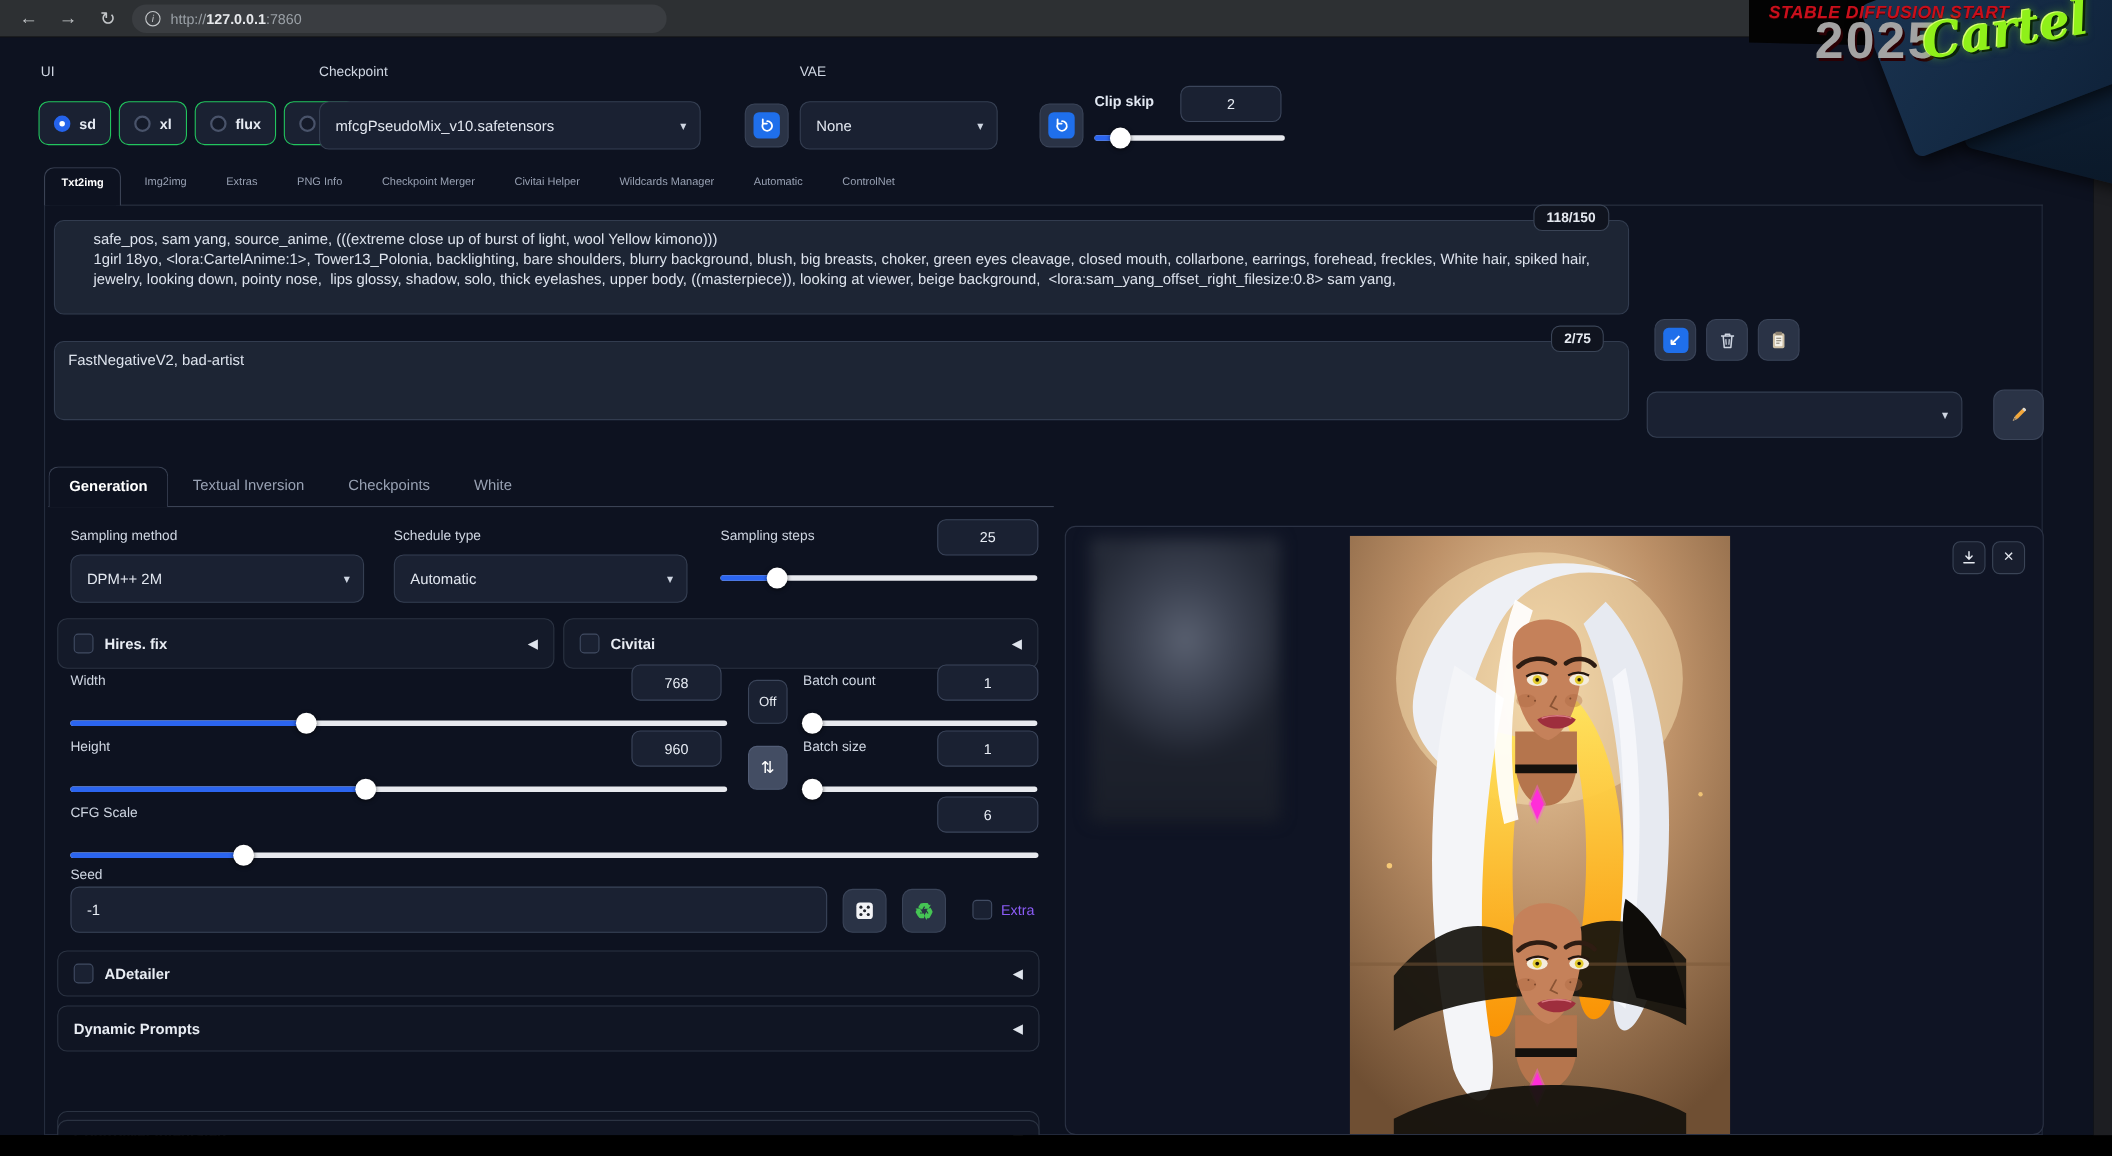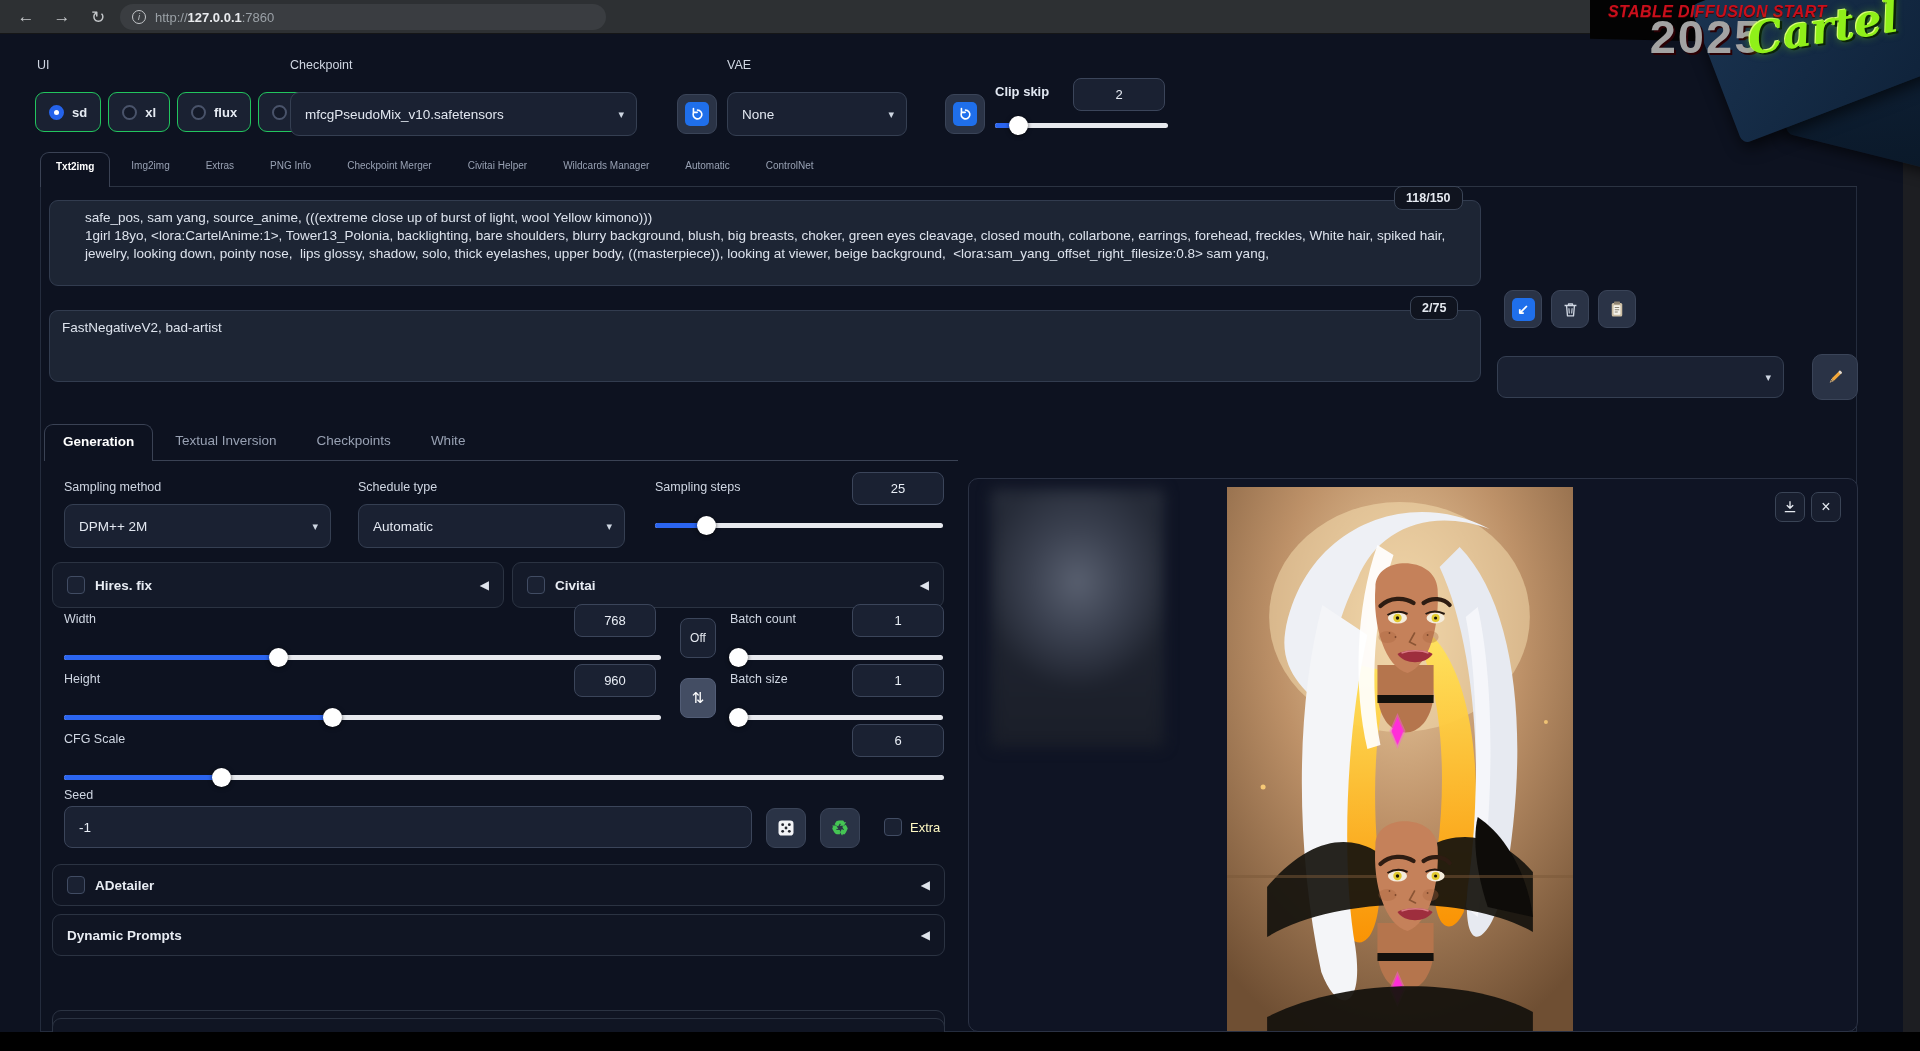--- a/index.html
+++ b/index.html
@@ -351,21 +351,21 @@
           <circle cx="16" cy="8" r="1.7" fill="#23262e"></circle>
           <circle cx="12" cy="12" r="1.7" fill="#23262e"></circle>
           <circle cx="8" cy="16" r="1.7" fill="#23262e"></circle>
           <circle cx="16" cy="16" r="1.7" fill="#23262e"></circle>
         </svg>
     </div>
     <div class="tool-chip" style="left:820px;top:774px">
       <span style="color:#45c554;font-size:20px;font-weight:700">♻</span>
     </div>
     <span class="checkbox" style="position:absolute;left:884px;top:784px"></span>
-    <div class="lbl" style="left:910px;top:786px;font-size:13px;color:#fef9c3">Extra</div>
+    <div class="lbl" style="left:910px;top:786px;font-size:13px;color:#8b5cf6">Extra</div>
 
     <div class="accordion" style="top:830px">
       <span class="checkbox"></span>
       <span class="panel-label">ADetailer</span>
       <span class="grow"></span>
       <span class="collapse-arrow">◀</span>
     </div>
     <div class="accordion" style="top:880px">
       <span class="panel-label">Dynamic Prompts</span>
       <span class="grow"></span>

